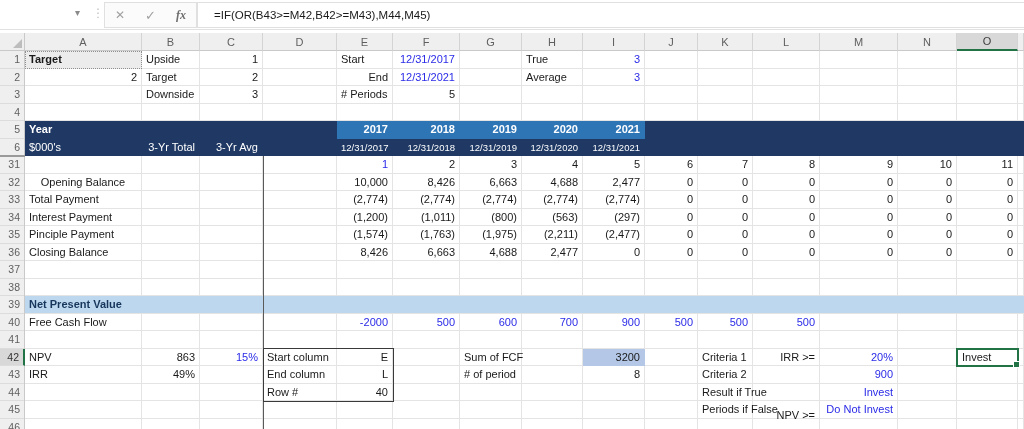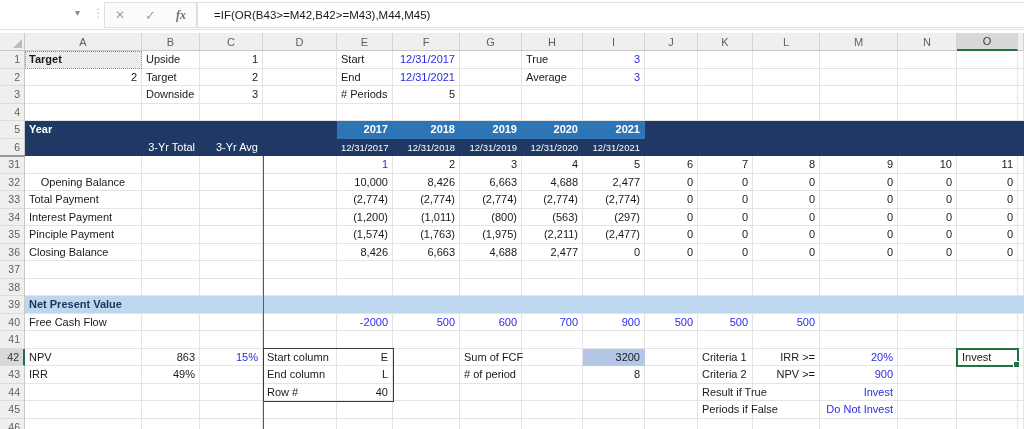--- a/index.html
+++ b/index.html
@@ -179,34 +179,35 @@
         <div class="cell b a1" style="grid-area: 1 / 1;">Target</div>
         <div class="cell " style="grid-area: 1 / 2;">Upside</div>
         <div class="cell r" style="grid-area: 1 / 3;">1</div>
         <div class="cell " style="grid-area: 1 / 5;">Start</div>
         <div class="cell r bl" style="grid-area: 1 / 6;">12/31/2017</div>
         <div class="cell " style="grid-area: 1 / 8;">True</div>
         <div class="cell r bl" style="grid-area: 1 / 9;">3</div>
         <div class="cell r" style="grid-area: 2 / 1;">2</div>
         <div class="cell " style="grid-area: 2 / 2;">Target</div>
         <div class="cell r" style="grid-area: 2 / 3;">2</div>
-        <div class="cell " style="grid-area: 2 / 5;">End</div>
+        <div class="cell " style="grid-area: 2 / 5; text-align: right;">End</div>
         <div class="cell r bl" style="grid-area: 2 / 6;">12/31/2021</div>
         <div class="cell " style="grid-area: 2 / 8;">Average</div>
         <div class="cell r bl" style="grid-area: 2 / 9;">3</div>
         <div class="cell " style="grid-area: 3 / 2;">Downside</div>
         <div class="cell r" style="grid-area: 3 / 3;">3</div>
         <div class="cell " style="grid-area: 3 / 5;"># Periods</div>
         <div class="cell r" style="grid-area: 3 / 6;">5</div>
         <div class="cell b w" style="grid-area: 5 / 1;">Year</div>
         <div class="cell r b w yh" style="grid-area: 5 / 5;">2017</div>
         <div class="cell r b w yh" style="grid-area: 5 / 6;">2018</div>
         <div class="cell r b w yh" style="grid-area: 5 / 7;">2019</div>
         <div class="cell r b w yh" style="grid-area: 5 / 8;">2020</div>
         <div class="cell r b w yh" style="grid-area: 5 / 9;">2021</div>
+        <div class="cell w" style="grid-area: 6 / 1;">$000's</div>
         <div class="cell r w" style="grid-area: 6 / 2;">3-Yr Total</div>
         <div class="cell r w" style="grid-area: 6 / 3;">3-Yr Avg</div>
         <div class="cell r w sm" style="grid-area: 6 / 5;">12/31/2017</div>
         <div class="cell r w sm" style="grid-area: 6 / 6;">12/31/2018</div>
         <div class="cell r w sm" style="grid-area: 6 / 7;">12/31/2019</div>
         <div class="cell r w sm" style="grid-area: 6 / 8;">12/31/2020</div>
         <div class="cell r w sm" style="grid-area: 6 / 9;">12/31/2021</div>
         <div class="cell r bl" style="grid-area: 7 / 5;">1</div>
         <div class="cell r" style="grid-area: 7 / 6;">2</div>
         <div class="cell r" style="grid-area: 7 / 7;">3</div>
@@ -299,21 +300,21 @@
         <div class="cell r" style="grid-area: 18 / 12;">IRR &gt;=</div>
         <div class="cell r bl" style="grid-area: 18 / 13;">20%</div>
         <div class="cell act" style="grid-area: 18 / 15;">Invest</div>
         <div class="cell " style="grid-area: 19 / 1;">IRR</div>
         <div class="cell r" style="grid-area: 19 / 2;">49%</div>
         <div class="cell " style="grid-area: 19 / 4;">End column</div>
         <div class="cell r" style="grid-area: 19 / 5;">L</div>
         <div class="cell " style="grid-area: 19 / 7;"># of period</div>
         <div class="cell r" style="grid-area: 19 / 9;">8</div>
         <div class="cell " style="grid-area: 19 / 11;">Criteria 2</div>
-        <div class="cell r" style="grid-area: 19 / 12;">NPV &gt;=</div>
+        <div class="cell r" style="grid-area: 19 / 12; margin-top: 41px;">NPV &gt;=</div>
         <div class="cell r bl" style="grid-area: 19 / 13;">900</div>
         <div class="cell " style="grid-area: 20 / 4;">Row #</div>
         <div class="cell r" style="grid-area: 20 / 5;">40</div>
         <div class="cell " style="grid-area: 20 / 11;">Result if True</div>
         <div class="cell r bl" style="grid-area: 20 / 13;">Invest</div>
         <div class="cell " style="grid-area: 21 / 11;">Periods if False</div>
         <div class="cell r bl" style="grid-area: 21 / 13;">Do Not Invest</div>
       </div>
   </div>
   <div class="hiddensep"></div>

